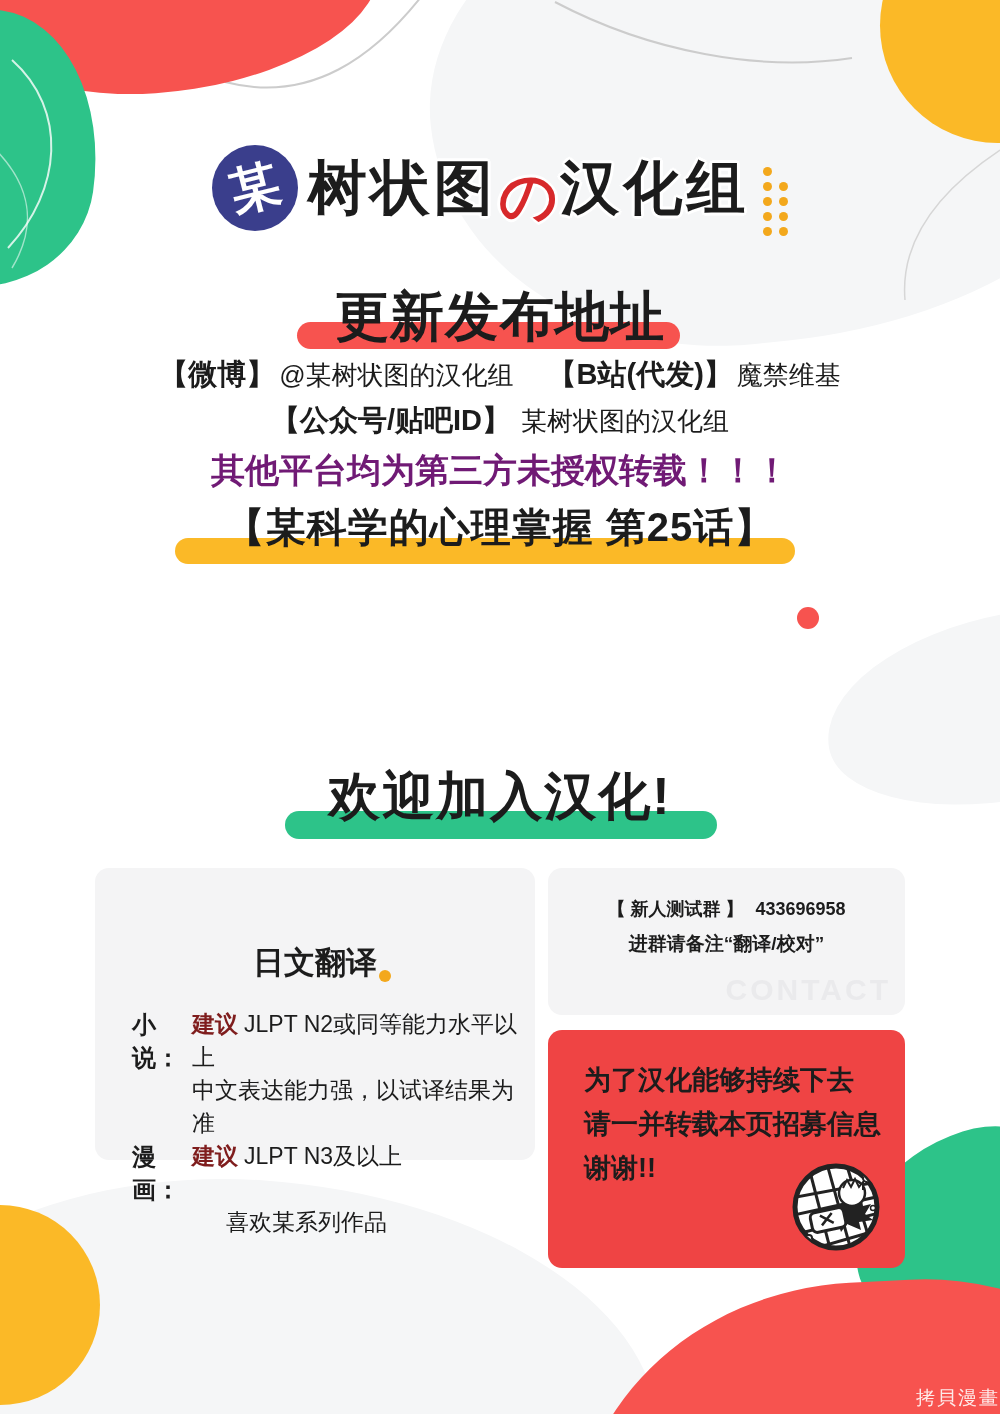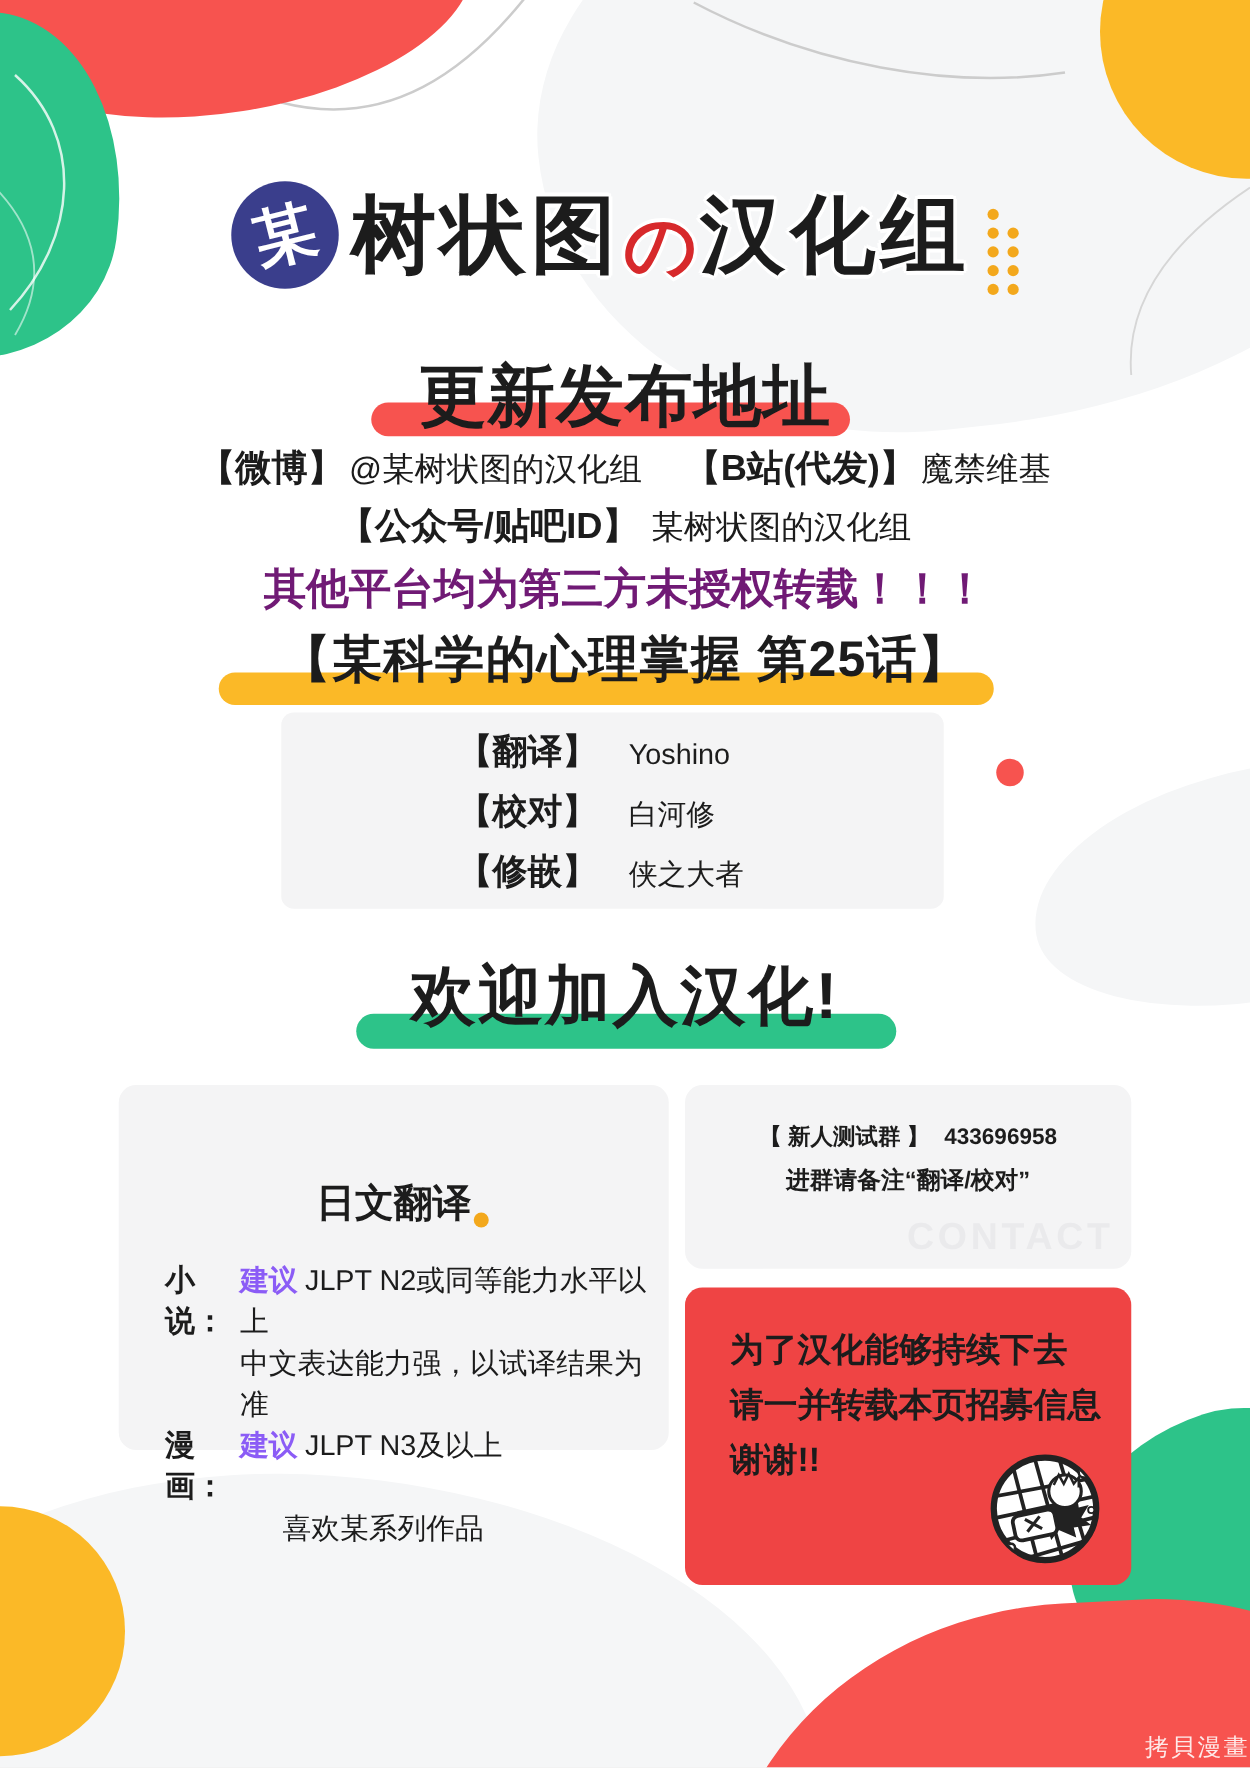--- a/index.html
+++ b/index.html
@@ -32,21 +32,21 @@
   
   .dot-cols{display:flex;gap:7px;margin-left:14px;margin-top:26px;}
   .dot-col{display:flex;flex-direction:column;gap:6px;}
   .dot-col.c2{margin-top:15px;}
   .dot-col i{width:9px;height:9px;border-radius:50%;background:#f3a81c;display:block;}
   
   .logo-row{left:0;right:0;top:140px;display:flex;justify-content:center;align-items:center;z-index:3;}
   .logo-badge{width:86px;height:86px;border-radius:50%;background:#3a3e8c;display:flex;
     align-items:center;justify-content:center;margin-right:10px;flex:0 0 auto;}
   .logo-badge span{color:#fff;font-size:50px;font-weight:900;transform:rotate(-14deg);}
-  .logo-text{font-size:68px;font-weight:900;letter-spacing:4px;line-height:1.1;
+  .logo-text{font-size:59px;font-weight:900;letter-spacing:4px;line-height:1.1;
     text-shadow:3px 0 #fff,-3px 0 #fff,0 3px #fff,0 -3px #fff,2px 2px #fff,-2px -2px #fff,2px -2px #fff,-2px 2px #fff;text-align:center;}
   .logo-no{font-size:58px;font-weight:900;color:#d7292b;margin:18px 2px 0 2px;
     text-shadow:3px 0 #fff,-3px 0 #fff,0 3px #fff,0 -3px #fff;}
   
   .pill{position:absolute;z-index:1;border-radius:16px;}
   .pill-red{left:297px;top:322px;width:383px;height:27px;background:#f7534f;}
   .pill-yellow{left:175px;top:538px;width:620px;height:26px;background:#fbb927;}
   .pill-green{left:285px;top:811px;width:432px;height:28px;background:#2dc389;}
   
   .h-release{left:0;right:0;top:281px;text-align:center;font-size:54px;font-weight:900;z-index:3;letter-spacing:1px;}
@@ -65,21 +65,21 @@
   .credit-label{font-size:28px;font-weight:900;text-align:right;line-height:33px;}
   .credit-value{font-size:23px;font-weight:500;line-height:33px;padding-top:3px;}
   
   .jp-box{left:95px;top:868px;width:440px;height:292px;background:#f4f4f5;border-radius:14px;z-index:2;box-sizing:border-box;}
   .jp-title-wrap{margin-top:74px;text-align:center;}
   .jp-title{display:inline-block;position:relative;font-size:31px;font-weight:900;}
   .jp-title .dot{position:absolute;right:-14px;bottom:2px;width:12px;height:12px;border-radius:50%;background:#f3a81c;}
   .jp-list{margin-top:24px;padding-left:37px;font-size:23px;line-height:33px;}
   .jp-row{display:grid;grid-template-columns:60px 1fr;}
   .jp-label{font-weight:900;font-size:24px;}
-  .hint{color:#8b5cf6;font-weight:600;margin-right:6px;}
+  .hint{color:#7f1d1d;font-weight:600;margin-right:6px;}
   .jp-cont{padding-left:60px;}
   .jp-cont2{padding-left:94px;}
   .test-box{left:548px;top:868px;width:357px;height:147px;background:#f4f4f5;border-radius:14px;z-index:2;box-sizing:border-box;text-align:center;}
   .test-line1{margin-top:29px;font-size:18px;font-weight:900;display:flex;justify-content:center;gap:12px;align-items:baseline;}
   .test-line2{margin-top:10px;font-size:19px;font-weight:600;}
   .contact-mark{position:absolute;right:14px;bottom:8px;font-size:30px;font-weight:800;color:#eaeaec;letter-spacing:3px;}
   .notice-box{left:548px;top:1030px;width:357px;height:238px;background:#ef4444;border-radius:14px;z-index:2;box-sizing:border-box;
     padding:28px 0 0 36px;font-size:27px;font-weight:800;line-height:44px;}
   .stamp{position:absolute;right:22px;bottom:14px;width:94px;height:94px;}
   
@@ -152,28 +152,20 @@
   <div class="abs platform-line2">
     <span class="plat-label">【公众号/贴吧ID】</span>
     <span class="plat-value">某树状图的汉化组</span>
   </div>
 
   <div class="abs warning-line">其他平台均为第三方未授权转载！！！</div>
 
   <div class="pill pill-yellow"></div>
   <div class="abs chapter-title">【某科学的心理掌握 第25话】</div>
 
-  <div class="abs credits-box">
-    <div class="credit-label">【翻译】</div>
-    <div class="credit-value">Yoshino</div>
-    <div class="credit-label">【校对】</div>
-    <div class="credit-value">白河修</div>
-    <div class="credit-label">【修嵌】</div>
-    <div class="credit-value">侠之大者</div>
-  </div>
 
   <div class="pill pill-green"></div>
   <div class="abs h-join">欢迎加入汉化!</div>
 
   <div class="abs jp-box">
     <div class="jp-title-wrap">
       <span class="jp-title"><span>日文翻译</span><span class="dot"></span></span>
     </div>
     <div class="jp-list">
       <div class="jp-row">

